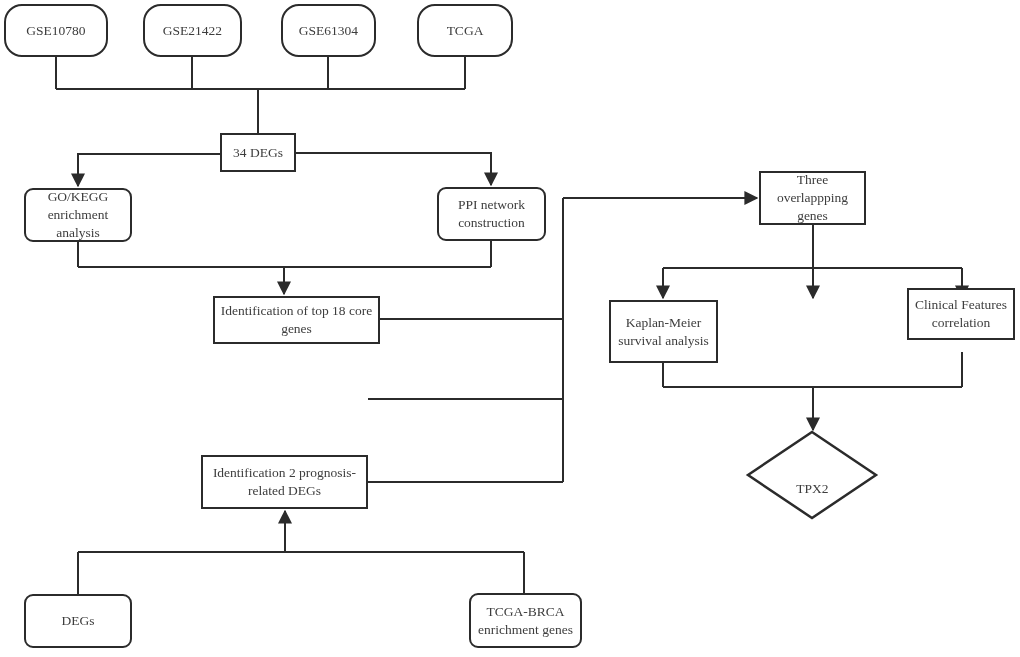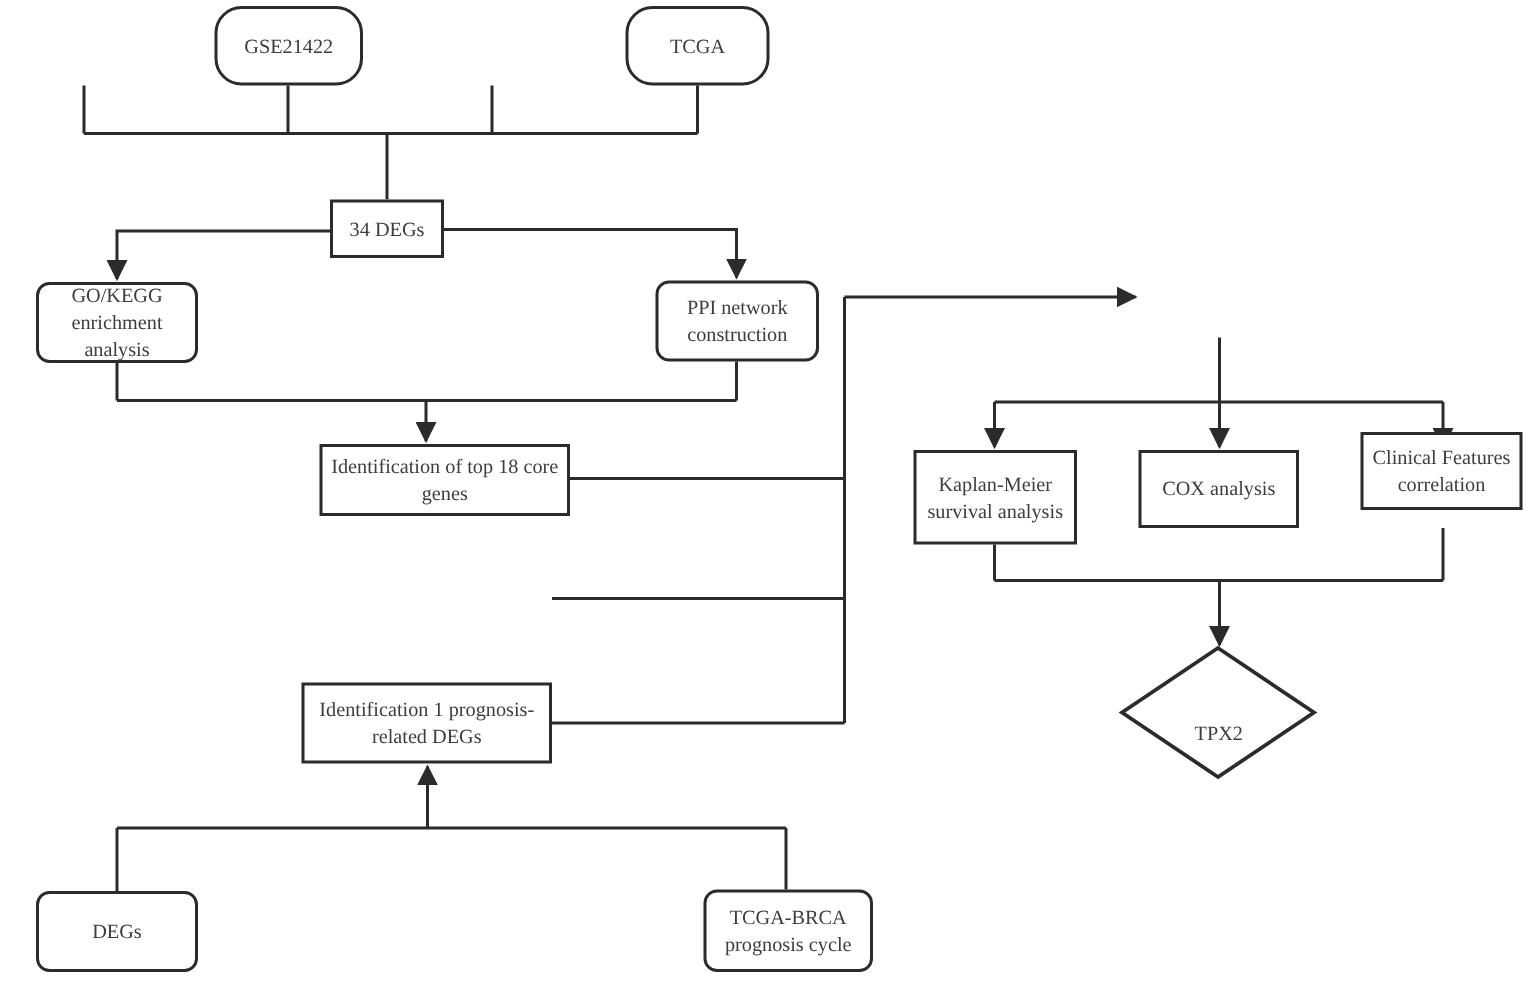--- a/index.html
+++ b/index.html
@@ -57,60 +57,66 @@
 
     <path class="wire" d="M663 353 V387 M962 352 V387 M663 387 H962"></path>
     <path class="wire" marker-end="url(#arr)" d="M813 387 V430"></path>
 
     <path class="wire" d="M78 594 V552 M524 593 V552 M78 552 H524"></path>
     <path class="wire" marker-end="url(#arr)" d="M285 552 V511"></path>
 
     <polygon class="diamond" points="812,432 876,475 812,518 748,475"></polygon>
   </svg>
 
+  <div class="node stadium" style="left:4px;top:4px;width:104px;height:53px">
+    <span>GSE10780</span>
+  </div>
   <div class="node stadium" style="left:143px;top:4px;width:99px;height:53px">
     <span>GSE21422</span>
+  </div>
+  <div class="node stadium" style="left:281px;top:4px;width:95px;height:53px">
+    <span>GSE61304</span>
   </div>
   <div class="node stadium" style="left:417px;top:4px;width:96px;height:53px">
     <span>TCGA</span>
   </div>
 
   <div class="node" style="left:220px;top:133px;width:76px;height:39px">
     <span>34 DEGs</span>
   </div>
 
   <div class="node rounded" style="left:24px;top:188px;width:108px;height:54px">
     <span>GO/KEGG enrichment analysis</span>
   </div>
   <div class="node rounded" style="left:437px;top:187px;width:109px;height:54px">
     <span>PPI network construction</span>
   </div>
 
   <div class="node" style="left:213px;top:296px;width:167px;height:48px">
     <span>Identification of top 18 core genes</span>
   </div>
   <div class="node" style="left:201px;top:455px;width:167px;height:54px">
-    <span>Identification 1 prognosis-related DEGs</span>
+    <span>Identification 2 prognosis-related DEGs</span>
   </div>
 
+  <div class="node" style="left:759px;top:171px;width:107px;height:54px">
+    <span>Three overlappping genes</span>
+  </div>
 
   <div class="node" style="left:609px;top:300px;width:109px;height:63px">
     <span>Kaplan-Meier survival analysis</span>
-  </div>
-  <div class="node" style="left:759px;top:300px;width:107px;height:52px">
-    <span>COX analysis</span>
   </div>
   <div class="node" style="left:907px;top:288px;width:108px;height:52px">
     <span>Clinical Features correlation</span>
   </div>
 
   <div class="node plain" style="left:752px;top:476px;width:121px;height:26px">
     <span>TPX2</span>
   </div>
 
   <div class="node rounded" style="left:24px;top:594px;width:108px;height:54px">
     <span>DEGs</span>
   </div>
   <div class="node rounded" style="left:469px;top:593px;width:113px;height:55px">
-    <span>TCGA-BRCA prognosis cycle</span>
+    <span>TCGA-BRCA enrichment genes</span>
   </div>
 
 </div>
 
 </body></html>

